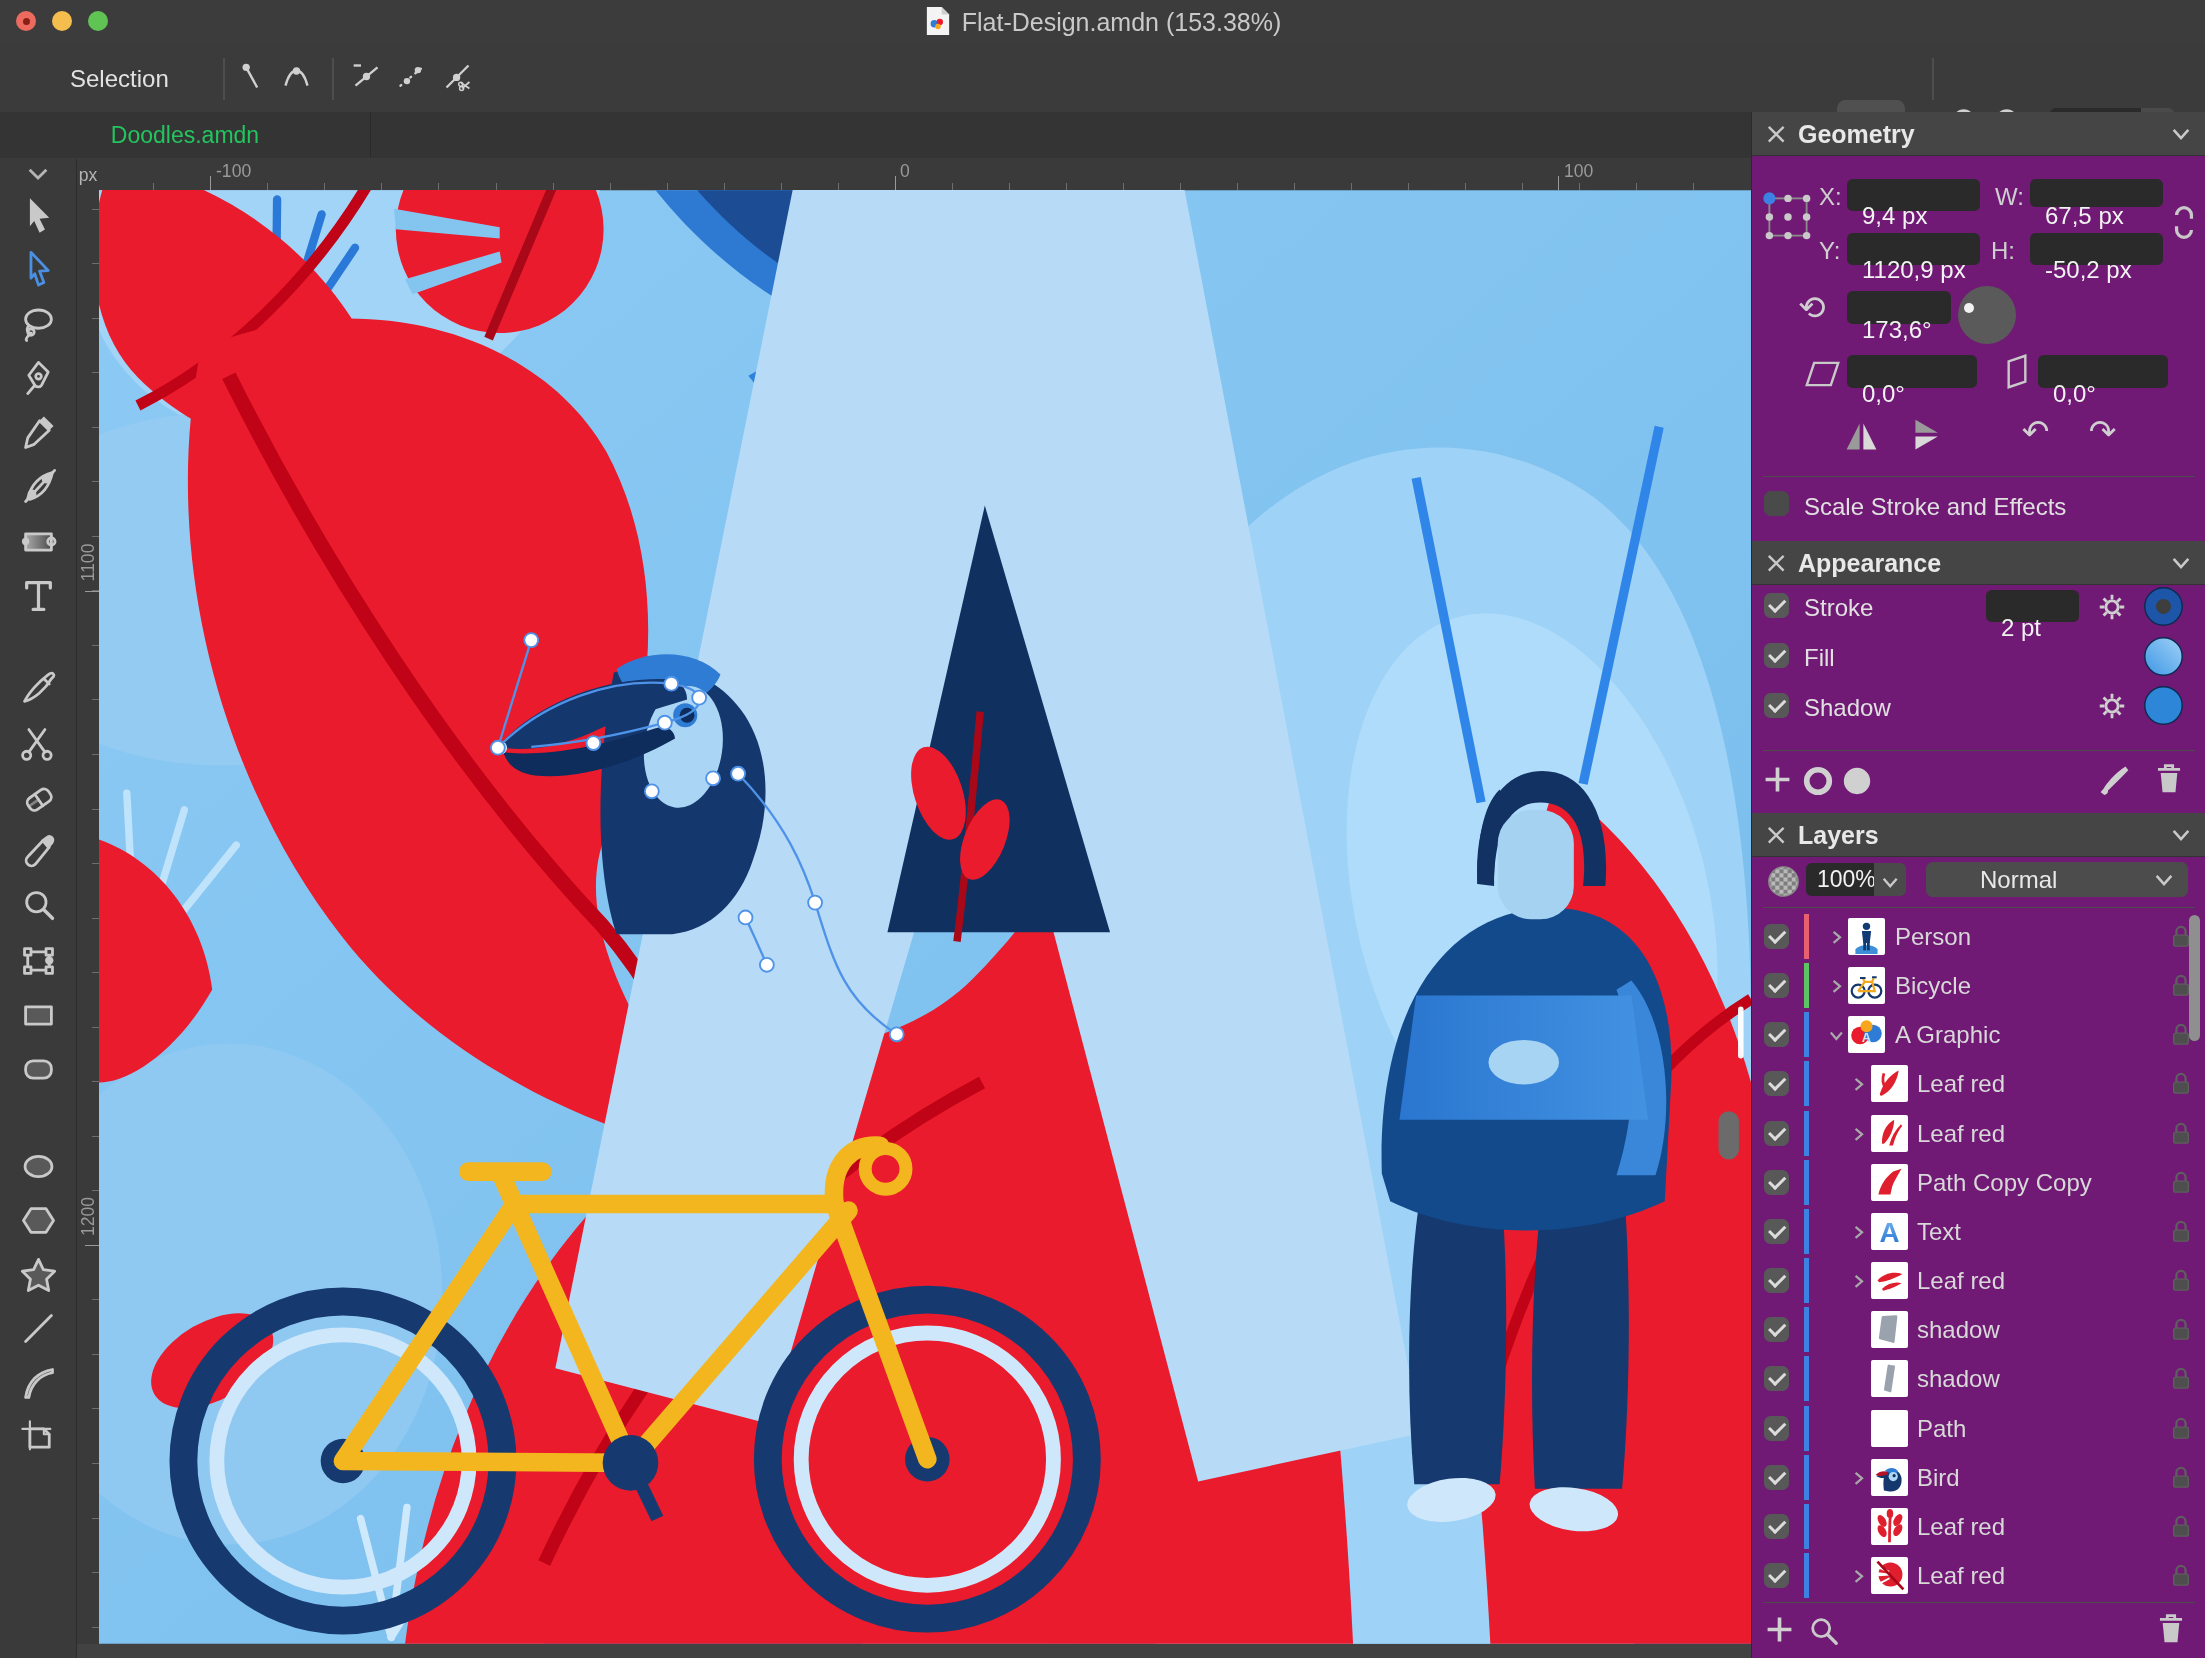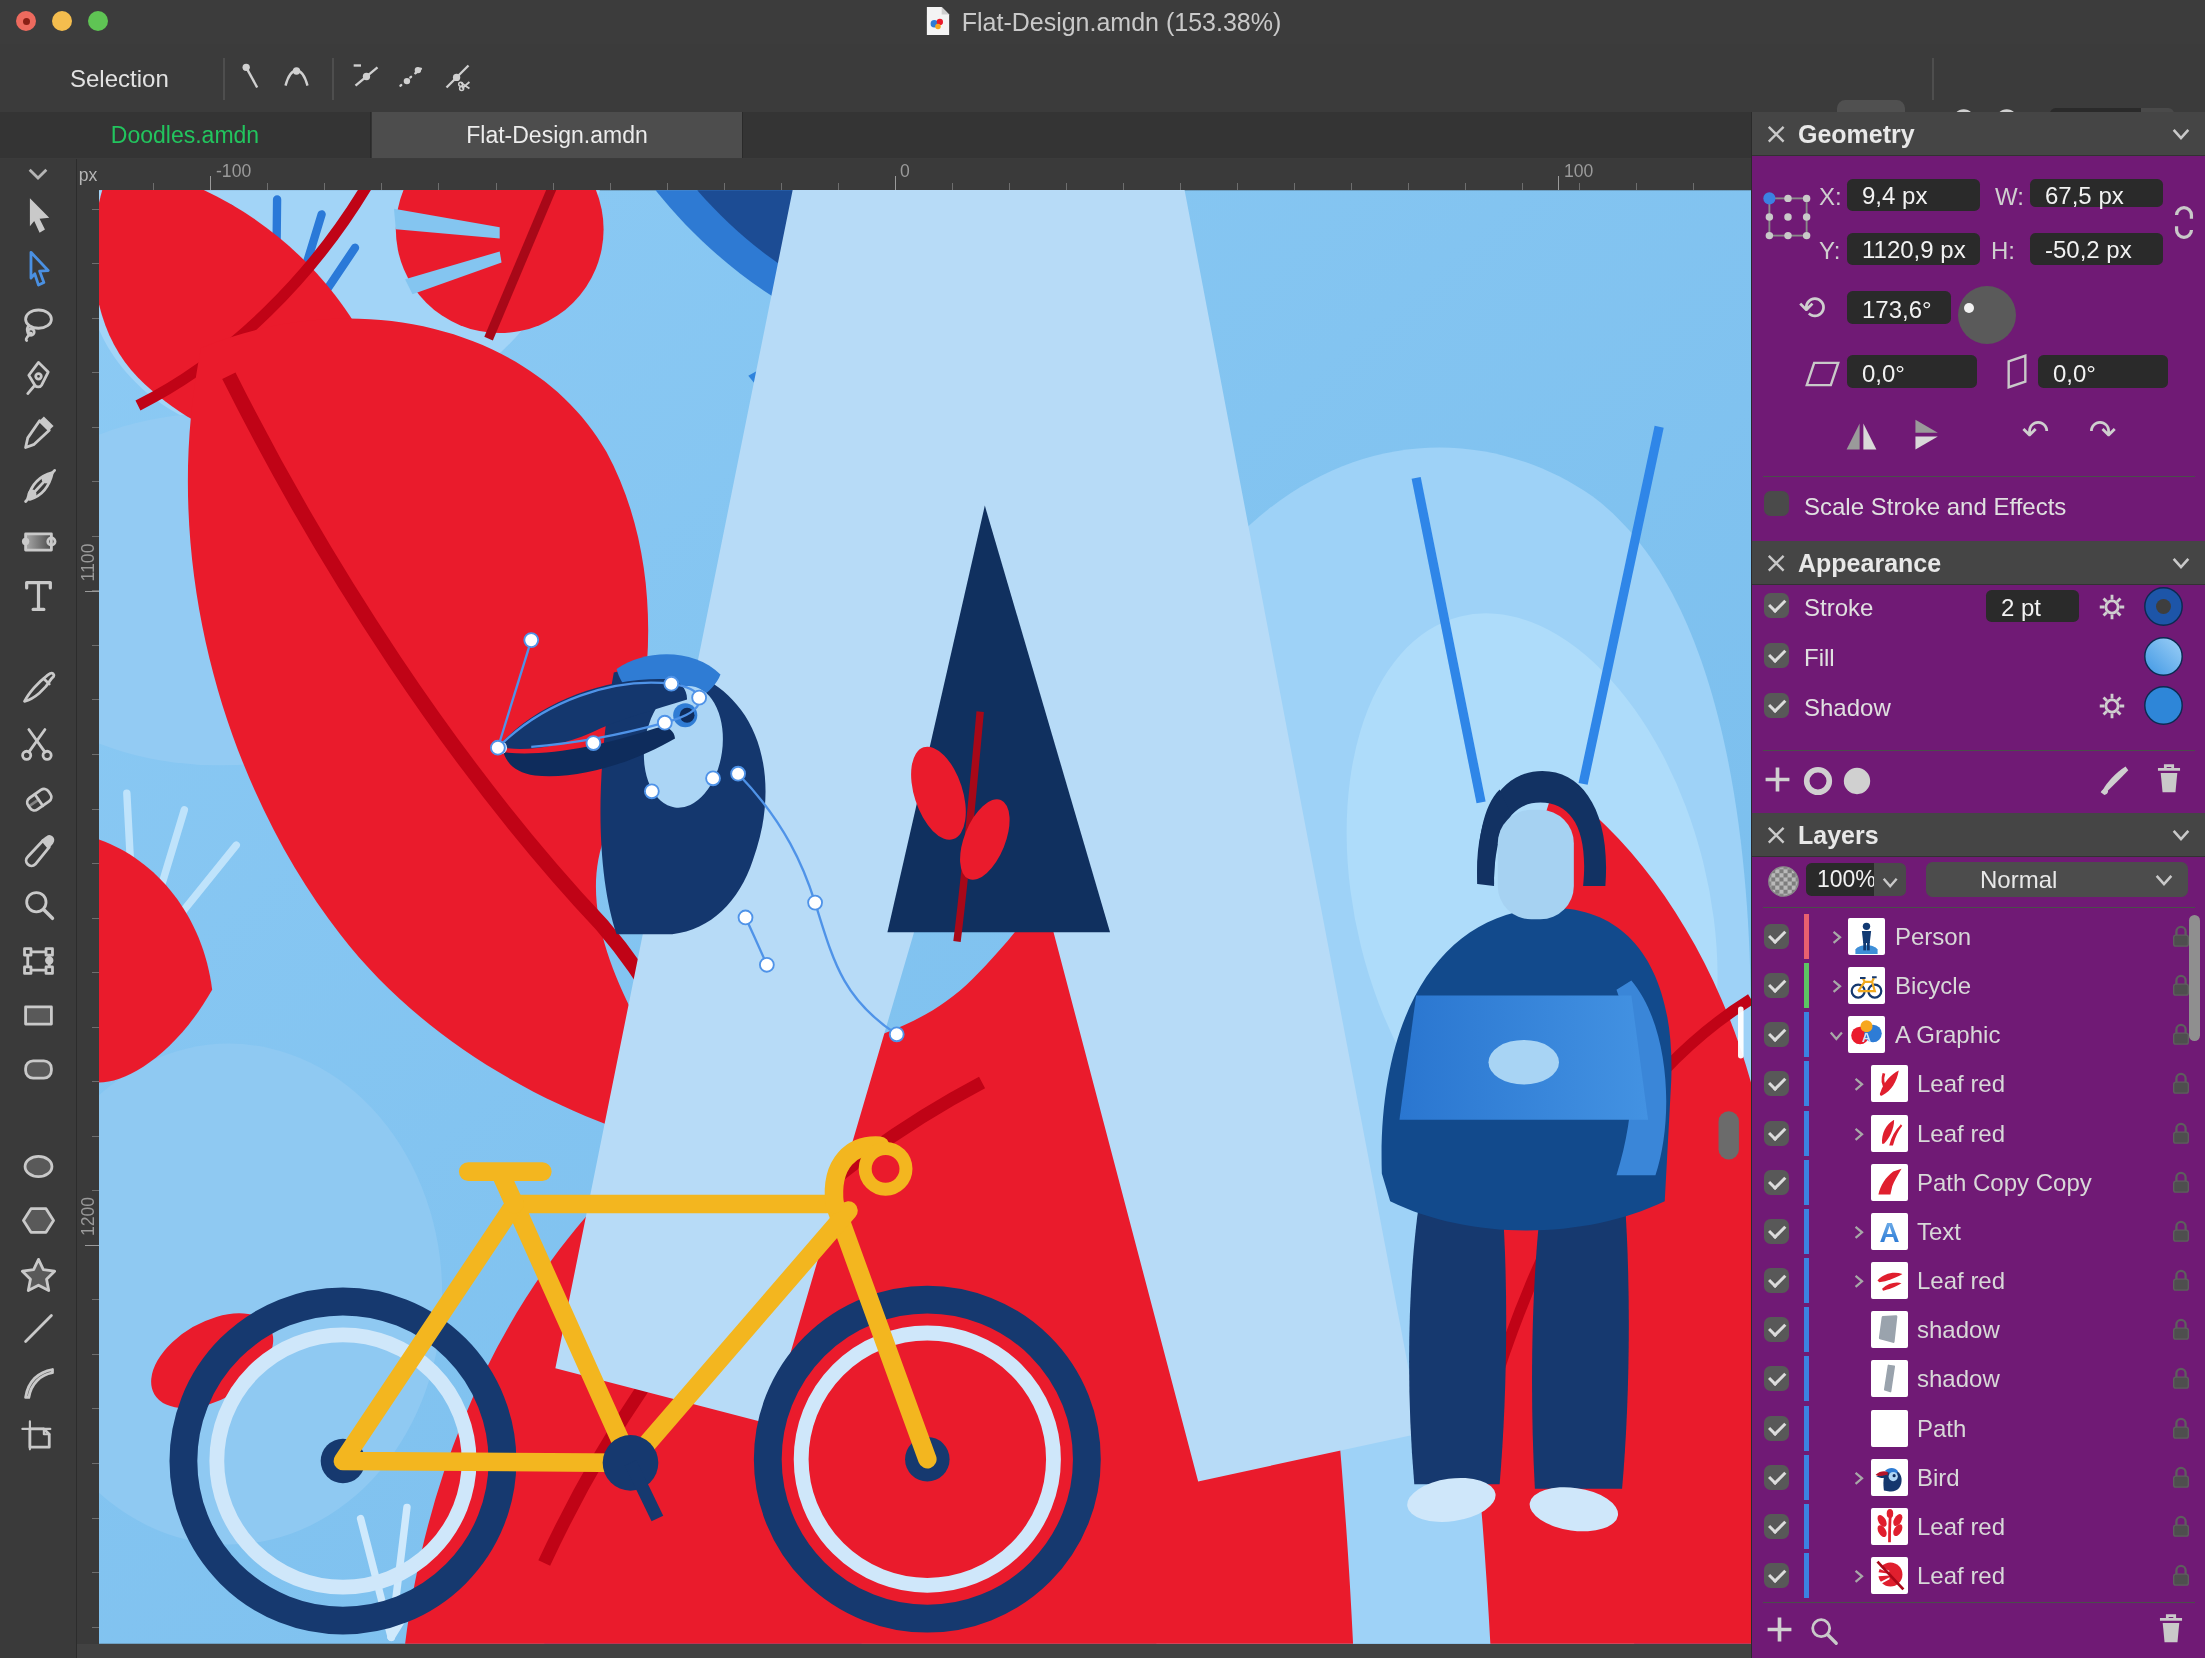--- a/index.html
+++ b/index.html
@@ -54,21 +54,21 @@
   #canvas { position:absolute; left:99px; top:190px; width:1652px; height:1454px; }
   #bottom-strip { position:absolute; left:77px; top:1644px; width:1674px; height:15px; background:#424242; }
 
   
   #rightpanel { position:absolute; left:1751px; top:112px; width:455px; height:1546px; background:#701a75; border-left:0.9px solid #2a2a2a; }
   .sec-head { position:absolute; left:0; width:455px; height:44px; background:#454545; border-bottom:0.9px solid #323232; }
   .sec-title { position:absolute; left:46px; top:8.3px; font-size:25px; font-weight:bold; color:#e8e8e8; }
   .sec-x { position:absolute; left:14px; top:12px; }
   .sec-chev { position:absolute; right:15px; top:15px; }
   .field { position:absolute; background:#2a2a2a; border-radius:5.6px; color:#f2f2f2; font-size:24px; }
-  .field span { display:block; padding:2.8px 0 0 15px; }
+  .field span { display:block; padding:2.8px 0 0 15px;margin-top:20px; }
   .flabel { position:absolute; color:#cfcfcf; font-size:24px; }
   .cb { position:absolute; width:25px; height:25px; border-radius:6.5px; background:#585858; }
   .cb.checked::after { content:""; position:absolute; left:4.6px; top:5.6px; width:13px; height:6.5px;
        border-left:3.2px solid #dcdcdc; border-bottom:3.2px solid #dcdcdc; transform:rotate(-45deg); }
   .cb.unchecked { background:#4a4a4a; }
   .pdivider { position:absolute; left:11px; width:432px; height:0.9px; background:#4c4c4c; }
   .knob { position:absolute; left:206px; top:174px; width:58px; height:58px; border-radius:50%; background:#5a5a5a; }
   .knob-dot { position:absolute; left:5.6px; top:16.7px; width:10.2px; height:10.2px; border-radius:50%; background:#f2f2f2; }
   .flipbtn { position:absolute; width:41px; height:41px; background:none; border:none; }
   .rotchar { color:#cfcfcf; font-size:33px; }
@@ -175,21 +175,20 @@
   <div id="zoom-field">353%</div>
   <button id="zoom-drop">
     <svg width="20.4" height="16.7" viewBox="0 0 22 18">
         <polyline points="4,5 11,13 18,5" fill="none" stroke="#c9c9c9" stroke-width="2.8"></polyline>
       </svg>
   </button>
 </div>
 
 <div id="tabbar">
   <div class="tab" style="left:0"><span>Doodles.amdn</span></div>
-  <div class="tab active" style="left:372px"><span>Flat-Design.amdn</span></div>
 </div>
 
 <div id="palette">
   <span id="palette-chevron">
     <svg width="26" height="18.6" viewBox="0 0 28 20">
         <polyline points="5,5 14,14 23,5" fill="none" stroke="#b5b5b5" stroke-width="3"></polyline>
       </svg>
   </span>
 <div class="tool" style="top: 35px;"><svg width="43" height="43" viewBox="0 0 40 40" fill="none" stroke="#c9c9c9" stroke-width="2.6" stroke-linecap="round" stroke-linejoin="round">
         <path d="M12,4 L30,22 L21,23 L26,33 L21,36 L16,25 L12,30 Z" fill="#c9c9c9" stroke="none"></path>

